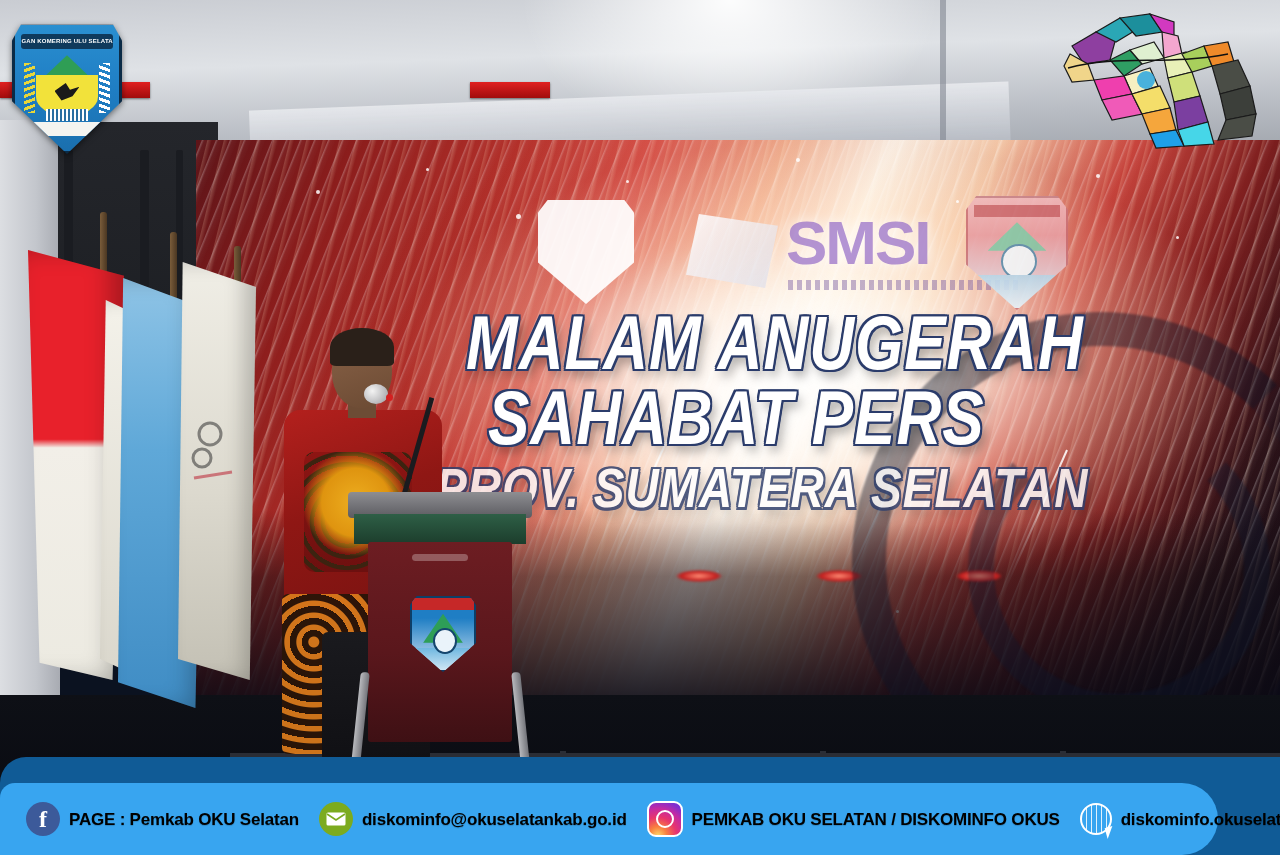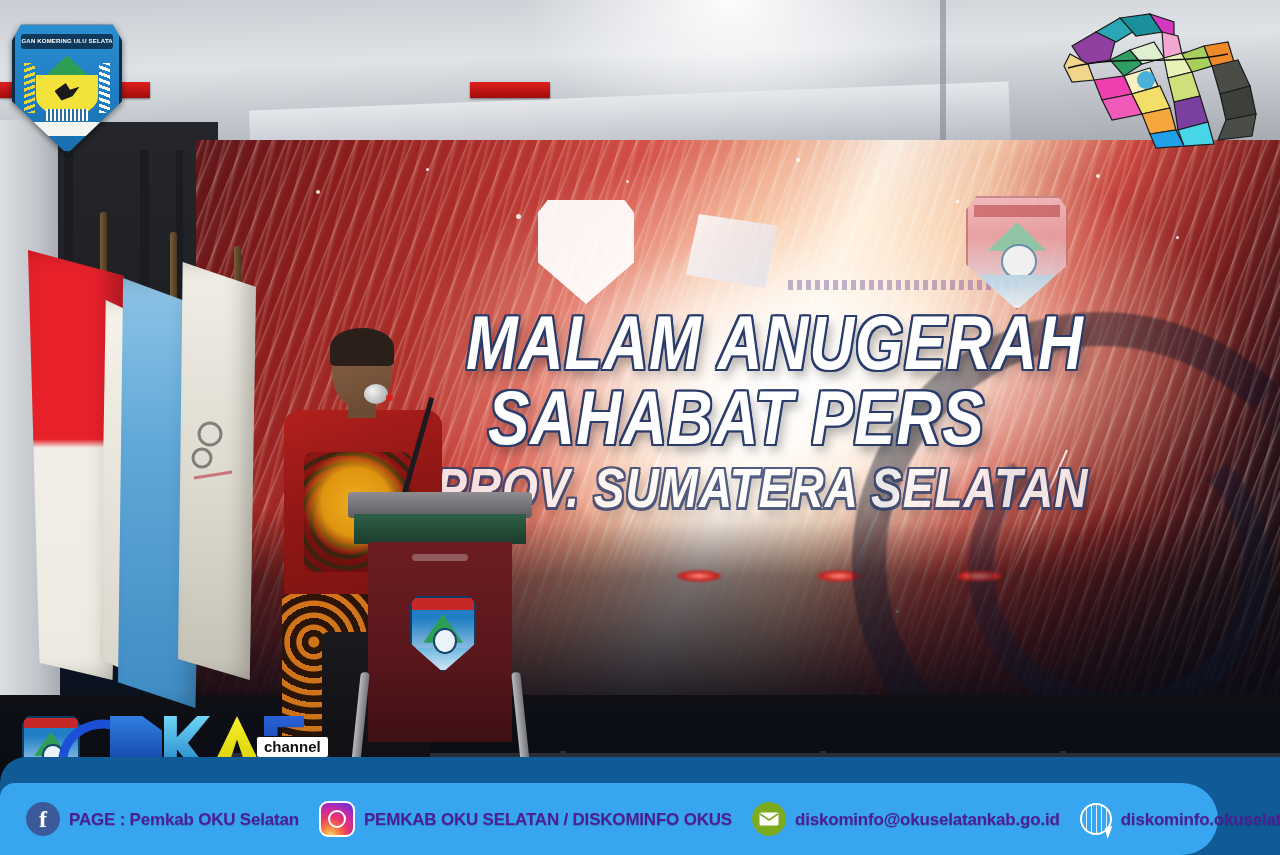--- a/index.html
+++ b/index.html
@@ -384,21 +384,21 @@
   .footer-light{
     position:absolute;left:0;bottom:0;width:1218px;height:72px;z-index:29;
     background:#38a5f0;
     border-top-left-radius:24px;border-top-right-radius:58px;
     border-bottom-right-radius:58px;
     display:flex;align-items:center;
   }
   .fi{display:flex;align-items:center;gap:9px;margin-left:20px;}
   .fi:first-child{margin-left:26px;}
   .fi-label{
-    color:#4c1d95;font:bold 17px/1 "Liberation Sans",sans-serif;letter-spacing:-.2px;
+    color:#000000;font:bold 17px/1 "Liberation Sans",sans-serif;letter-spacing:-.2px;
     text-shadow:0 1px 1px rgba(0,0,0,.18);white-space:nowrap;
   }
   .ic{width:34px;height:34px;border-radius:50%;display:flex;align-items:center;justify-content:center;flex:0 0 auto;}
   .ic-fb{background:#3c5a9a;color:#fff;font:bold 24px/1 "Liberation Serif",serif;}
   .ic-ig{
     width:32px;height:32px;border-radius:9px;
     background:radial-gradient(circle at 28% 102%,#fdd76a 0%,#f9803f 22%,#e8356d 46%,#c32aa3 68%,#7d2fd0 88%);
     display:flex;align-items:center;justify-content:center;border:2px solid #fff;
   }
   .ic-ig i{width:14px;height:14px;border:2.5px solid #fff;border-radius:50%;display:block;}
@@ -460,20 +460,21 @@
       <div class="led-footlight" style="left:480px;"></div>
       <div class="led-footlight" style="left:620px;"></div>
       <div class="led-footlight" style="left:760px;"></div>
 
       <div class="swirl"></div>
       <div class="swirl2"></div>
 
       <div style="position:absolute;left:342px;top:56px;width:560px;height:116px;">
         <div class="bl-shield"></div>
         <div class="bl-smsi-mark"></div>
+        <div class="bl-smsi-text">SMSI</div>
         <div class="bl-smsi-sub"></div>
         <div class="bl-crest2">
           <div class="bl-c2">
               <span class="b"></span>
               <span class="m"></span>
               <span class="w"></span>
               <span class="s"></span>
             </div>
         </div>
       </div>
@@ -580,63 +581,47 @@
         <polygon points="146,44 170,40 176,60 154,64" fill="#ef8a2a"></polygon>
         <polygon points="154,64 180,58 192,84 162,92" fill="#4a4d46"></polygon>
         <polygon points="162,92 192,84 198,112 168,118" fill="#3c3f3a"></polygon>
         <polygon points="168,118 198,112 194,134 160,138" fill="#4a4d46"></polygon>
       </g>
       <circle cx="88" cy="78" r="9" fill="#2aa6e0" opacity=".85"></circle>
       <path d="M10,66 C60,52 110,64 170,52" stroke="#111" stroke-width="1.4" fill="none"></path>
     </svg>
   </div>
 
-  <div class="odkaf">
-    <div class="od-crest">
-      <div class="crest-shield">
-        <span class="crest-band"></span>
-        <span class="crest-mount"></span>
-        <span class="crest-water"></span>
-        <span class="crest-wheel"></span>
-      </div>
-    </div>
-    <div class="od-swoosh"></div>
-    <div class="od-D"></div>
-    <div class="od-K"></div>
-    <div class="od-A"></div>
-    <div class="od-F"></div>
-    <div class="od-channel">channel</div>
-  </div>
 
   <div class="footer-dark"></div>
   <div class="footer-light">
 
     <div class="fi">
       <span class="ic ic-fb">f</span>
       <span class="fi-label">PAGE : Pemkab OKU Selatan</span>
-    </div>
-
-    <div class="fi">
-      <span class="ic ic-ig">
-          <i></i>
-        </span>
-      <span class="fi-label">PEMKAB OKU SELATAN / DISKOMINFO OKUS</span>
     </div>
 
     <div class="fi">
       <span class="ic ic-mail">
         <svg width="20" height="14" viewBox="0 0 20 14" aria-hidden="true">
           <rect x="0.5" y="0.5" width="19" height="13" rx="1.5" fill="#fff"></rect>
           <path d="M1 2 L10 8 L19 2" stroke="#7cab1f" stroke-width="1.6" fill="none"></path>
         </svg>
       </span>
       <span class="fi-label">diskominfo@okuselatankab.go.id</span>
     </div>
 
     <div class="fi">
+      <span class="ic ic-ig">
+          <i></i>
+        </span>
+      <span class="fi-label">PEMKAB OKU SELATAN / DISKOMINFO OKUS</span>
+    </div>
+
+    <div class="fi">
       <span class="ic ic-web" style="border:none;">
         <span class="gl"></span>
           <span class="cur"></span>
       </span>
       <span class="fi-label">diskominfo.okuselatankab.go.id</span>
     </div>
 
   </div>
 
 </div>

